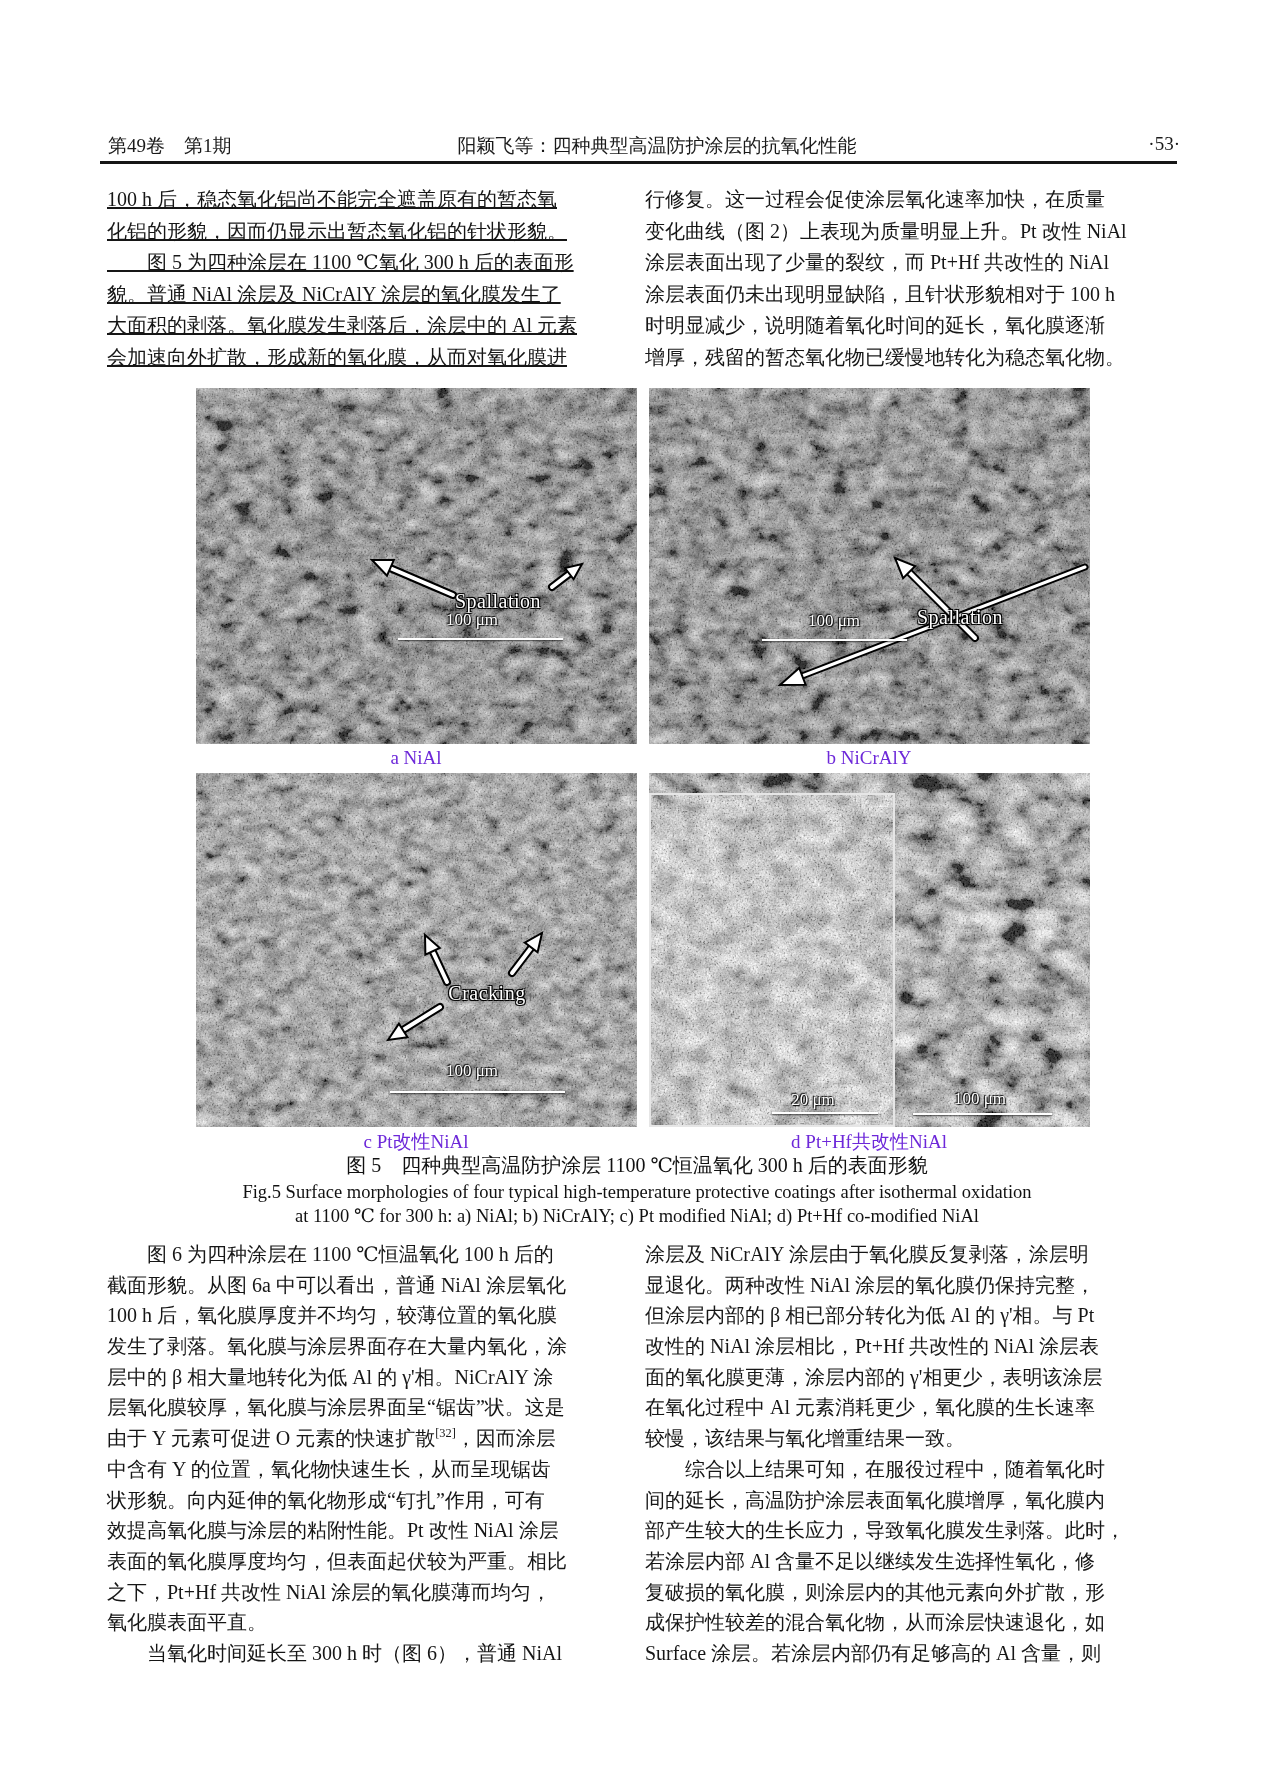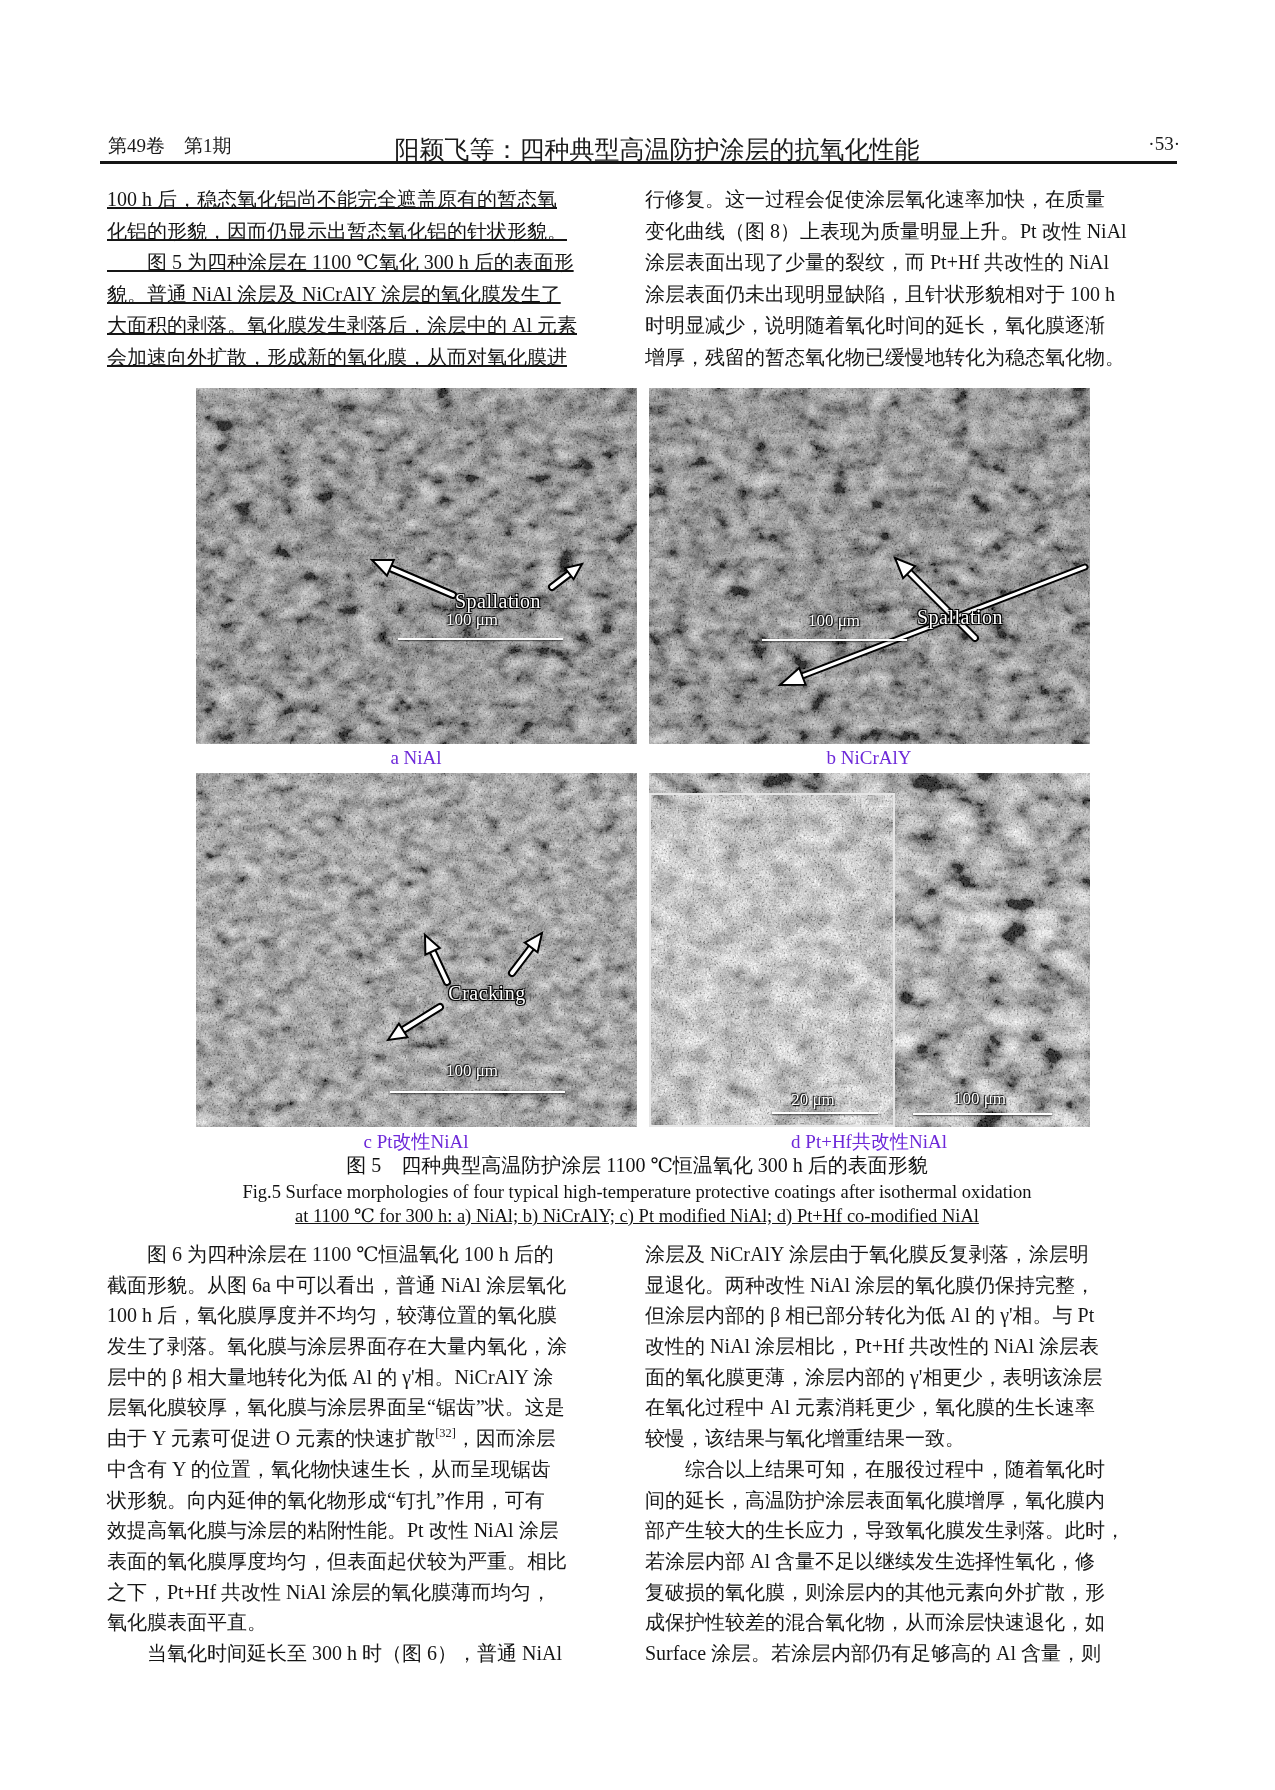--- a/index.html
+++ b/index.html
@@ -3,21 +3,21 @@
 <meta charset="utf-8">
 <style>
   html,body{margin:0;padding:0;background:#9a9a9a;}
   .page{
     position:relative;width:1275px;height:1790px;background:#ffffff;
     margin:0 auto;overflow:hidden;
     font-family:"Liberation Serif","DejaVu Serif",serif;color:#1a1a1a;
   }
   
   .hdr-left{position:absolute;left:108px;top:133px;font-size:19px;white-space:pre;}
-  .hdr-center{position:absolute;left:637px;top:133px;transform:translateX(-50%);font-size:25px;white-space:nowrap;padding-left:40px;}
+  .hdr-center{position:absolute;left:637px;top:133px;transform:translateX(-50%);font-size:19px;white-space:nowrap;padding-left:40px;}
   .hdr-right{position:absolute;right:95px;top:133px;font-size:19px;}
   .hdr-rule{position:absolute;left:100px;top:161px;width:1077px;height:3px;background:#161616;}
   
   .col{position:absolute;font-size:20px;color:#161616;}
   .col .tline{white-space:pre;}
   .lh31 .tline{line-height:31.6px;height:31.6px;}
   .lh30 .tline{line-height:30.7px;height:30.7px;}
   sup{font-size:0.62em;line-height:0;vertical-align:super;}
   
   .panel{position:absolute;overflow:hidden;background:#232323;}
@@ -32,21 +32,21 @@
     font-size:17px;color:#fff;white-space:nowrap;
     text-shadow:0 0 3px #000,1px 1px 1px #000,-1px -1px 1px #000;
   }
   .sbline{position:absolute;height:2px;background:#fff;box-shadow:0 1px 2px rgba(0,0,0,.7);}
   .inset{position:absolute;left:0;top:20px;width:246px;height:334px;border:2px solid #e6e6e6;box-sizing:border-box;overflow:hidden;background:#ef4444;}
   
   .pcap{position:absolute;transform:translateX(-50%);font-size:19px;color:#6d28d9;white-space:pre;}
   .figcap{position:absolute;left:637px;transform:translateX(-50%);white-space:nowrap;color:#111;}
   .figcap.zh{font-size:20px;top:1152px;}
   .figcap.en1{font-size:18.5px;top:1182px;}
-  .figcap.en2{font-size:18.5px;top:1205px;text-decoration:underline;}
+  .figcap.en2{font-size:18.5px;top:1205px;}
 </style>
 </head>
 <body>
 
 <svg width="0" height="0" style="position:absolute" aria-hidden="true">
   <defs>
     <filter id="fA" x="0" y="0" width="100%" height="100%">
       <feTurbulence type="fractalNoise" baseFrequency="0.05 0.07" numOctaves="5" seed="7" stitchTiles="stitch"></feTurbulence>
       <feColorMatrix type="matrix" values="0.6 0.6 0.6 0 -0.62  0.6 0.6 0.6 0 -0.62  0.6 0.6 0.6 0 -0.62  0 0 0 0 1"></feColorMatrix>
     </filter>
@@ -83,21 +83,21 @@
   <div class="col lh31" style="left:107px;top:184px;width:472px;text-decoration:underline;">
       <div class="tline">100 h 后，稳态氧化铝尚不能完全遮盖原有的暂态氧</div>
       <div class="tline">化铝的形貌，因而仍显示出暂态氧化铝的针状形貌。</div>
       <div class="tline">　　图 5 为四种涂层在 1100 ℃氧化 300 h 后的表面形</div>
       <div class="tline">貌。普通 NiAl 涂层及 NiCrAlY 涂层的氧化膜发生了</div>
       <div class="tline">大面积的剥落。氧化膜发生剥落后，涂层中的 Al 元素</div>
       <div class="tline">会加速向外扩散，形成新的氧化膜，从而对氧化膜进</div>
     </div>
   <div class="col lh31" style="left:645px;top:184px;width:478px;">
       <div class="tline">行修复。这一过程会促使涂层氧化速率加快，在质量</div>
-      <div class="tline">变化曲线（图 8）上表现为质量明显上升。Pt 改性 NiAl</div>
+      <div class="tline">变化曲线（图 2）上表现为质量明显上升。Pt 改性 NiAl</div>
       <div class="tline">涂层表面出现了少量的裂纹，而 Pt+Hf 共改性的 NiAl</div>
       <div class="tline">涂层表面仍未出现明显缺陷，且针状形貌相对于 100 h</div>
       <div class="tline">时明显减少，说明随着氧化时间的延长，氧化膜逐渐</div>
       <div class="tline">增厚，残留的暂态氧化物已缓慢地转化为稳态氧化物。</div>
     </div>
 
   <div class="panel" style="left:196px;top:388px;width:441px;height:356px;">
     <svg class="tex" viewBox="0 0 441 356" preserveAspectRatio="none">
       <rect width="441" height="356" fill="#1f1f1f"></rect>
       <rect width="441" height="356" filter="url(#fA)"></rect>

